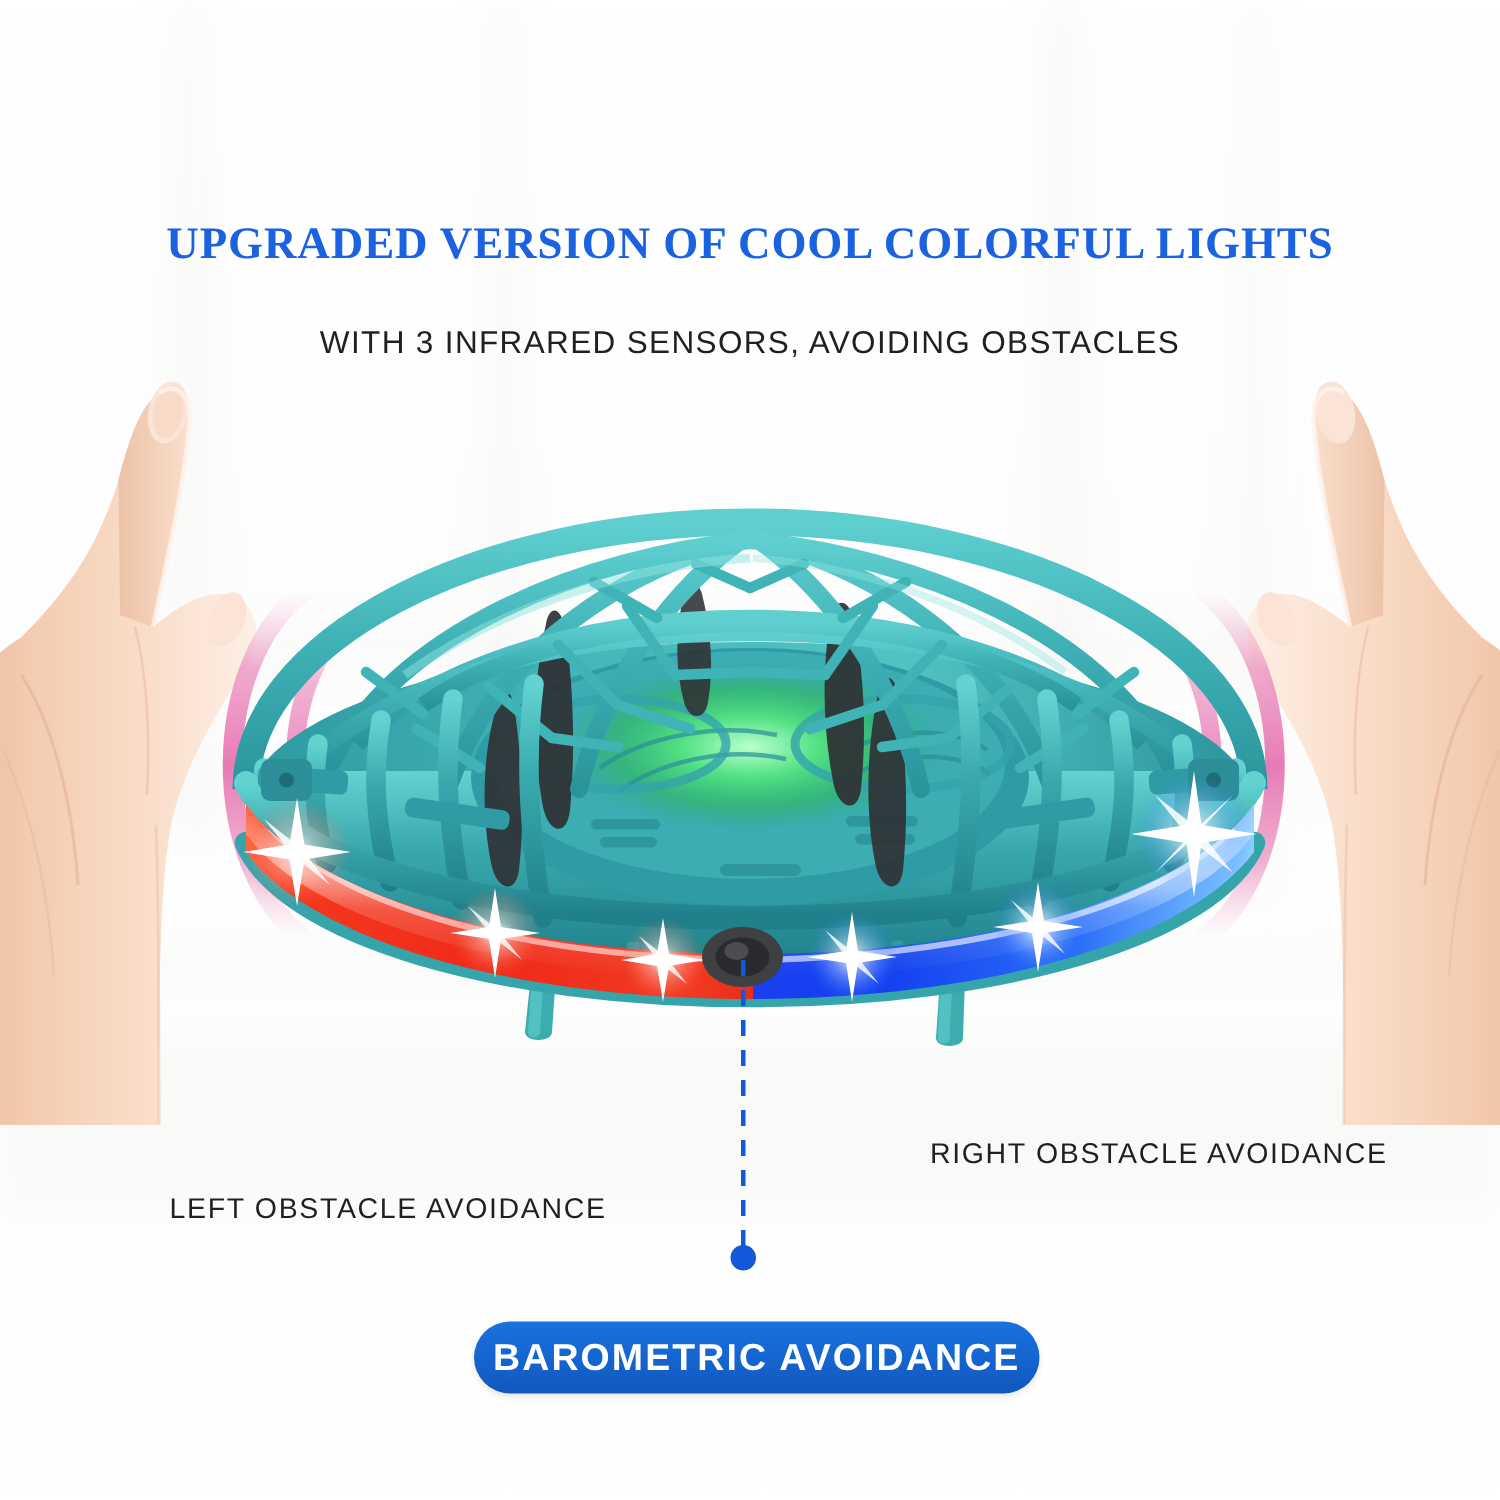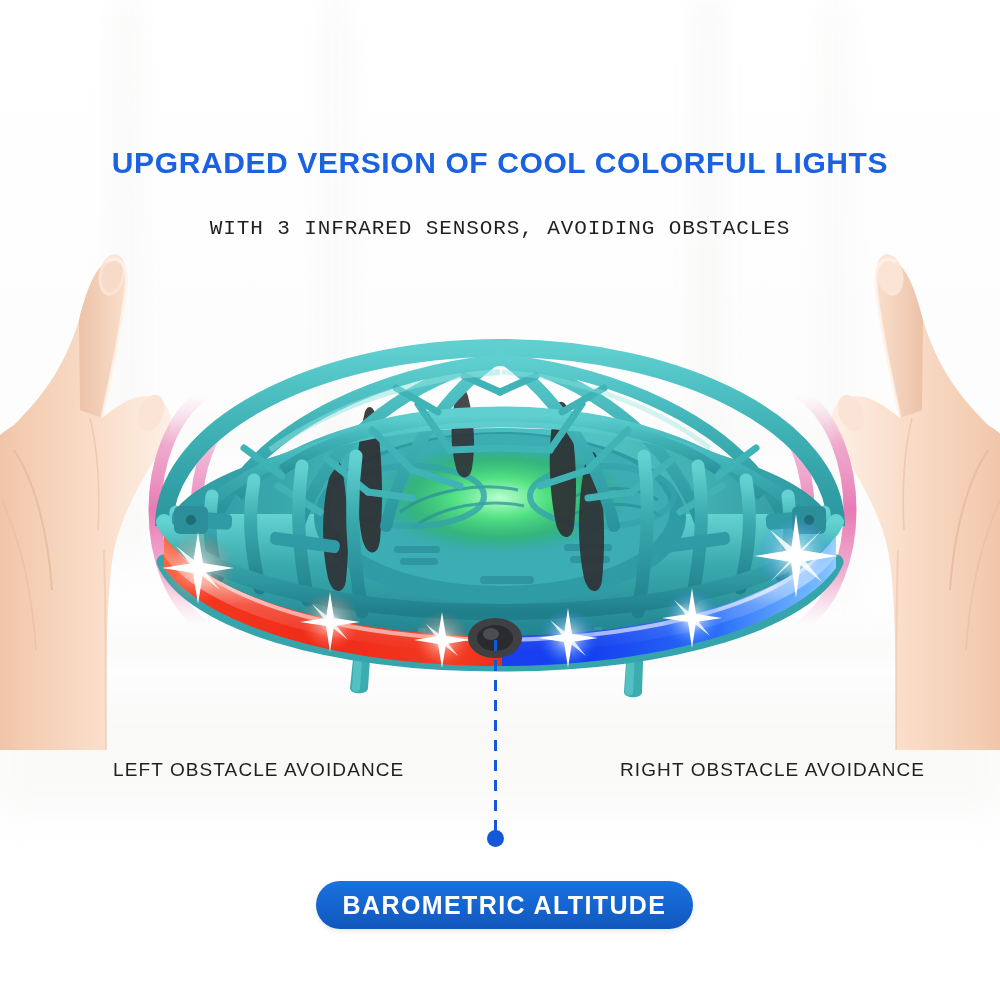--- a/index.html
+++ b/index.html
@@ -33,34 +33,34 @@
     white-space:nowrap;
     box-shadow:0 2px 5px rgba(0,0,0,.10);
   }
   #title-pill{left:240px;top:47px;width:536px;height:59px;font-size:28px;}
   #bottom-pill{left:316px;top:881px;width:377px;height:48px;font-size:25px;letter-spacing:1.4px;}
 
   .sub1{
     position:absolute;left:0;top:146px;width:1000px;text-align:center;
     color:#1a62e0;font-size:30px;font-weight:bold;letter-spacing:.6px;
     white-space:nowrap;
+    font-family:Liberation Serif, serif;
   }
   .sub2{
     position:absolute;left:0;top:217px;width:1000px;text-align:center;
     color:#231f20;font-size:21px;font-weight:normal;letter-spacing:.9px;
     white-space:nowrap;
-    font-family:Liberation Mono, monospace;
   }
 
   
   .callout{
     position:absolute;color:#231f20;font-size:19px;letter-spacing:1.1px;
     white-space:nowrap;
   }
-  #label-left{left:113px;top:759px;}
+  #label-left{left:113px;top:796px;}
   #label-right{left:620px;top:759px;}
   #label-bottom{left:156px;top:824px;}
 
   .dash-line{
     position:absolute;left:494px;top:640px;width:3px;height:196px;
     background:repeating-linear-gradient(180deg,#1358d8 0px,#1358d8 11px,rgba(0,0,0,0) 11px,rgba(0,0,0,0) 20px);
   }
   .dash-dot{
     position:absolute;left:487px;top:830px;width:17px;height:17px;border-radius:50%;
     background:#1358d8;
@@ -453,15 +453,15 @@
 
   <div class="sub1">UPGRADED VERSION OF COOL COLORFUL LIGHTS</div>
   <div class="sub2">WITH 3 INFRARED SENSORS, AVOIDING OBSTACLES</div>
 
   <div class="callout" id="label-left">LEFT OBSTACLE AVOIDANCE</div>
   <div class="callout" id="label-right">RIGHT OBSTACLE AVOIDANCE</div>
 
   <div class="dash-line"></div>
   <div class="dash-dot"></div>
 
-  <div class="pill" id="bottom-pill">BAROMETRIC ALTITUDE</div>
+  <div class="pill" id="bottom-pill">BAROMETRIC AVOIDANCE</div>
 
 </div>
 
 </body></html>

